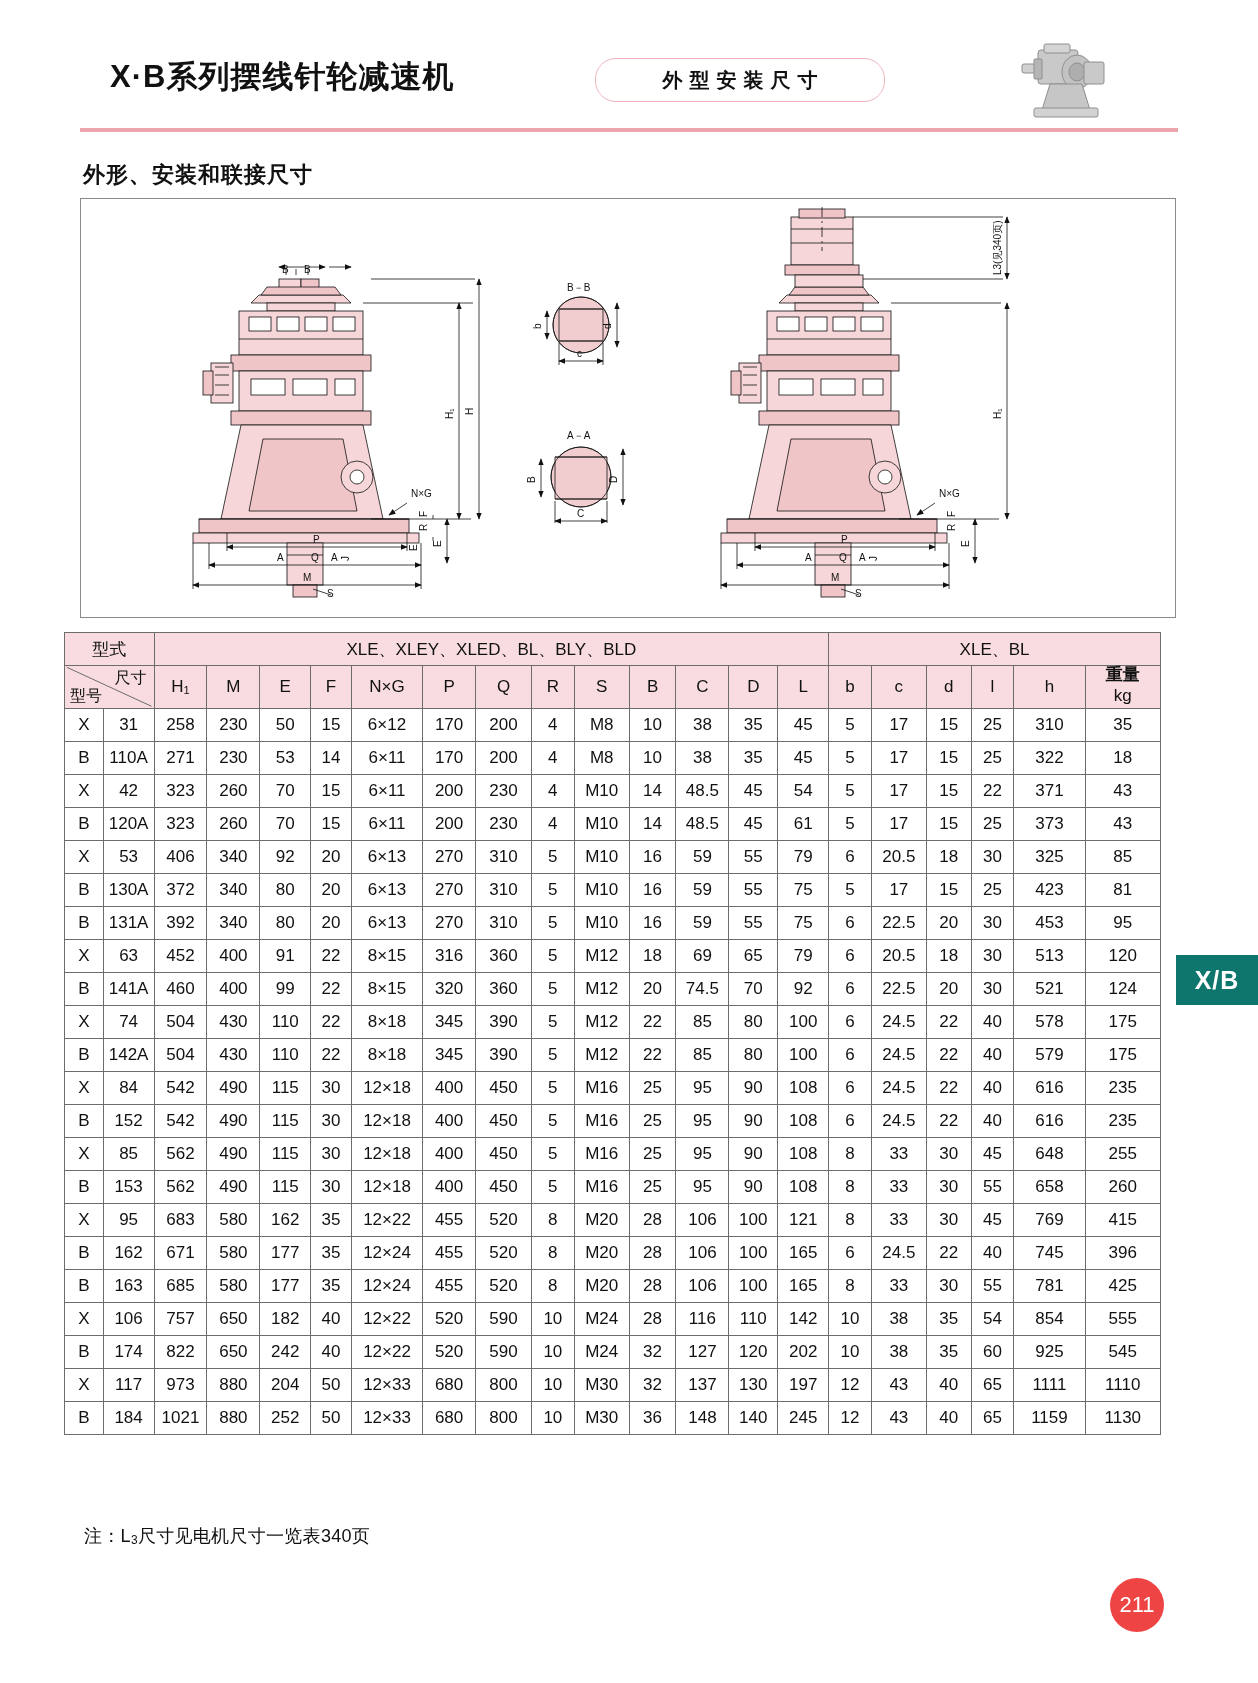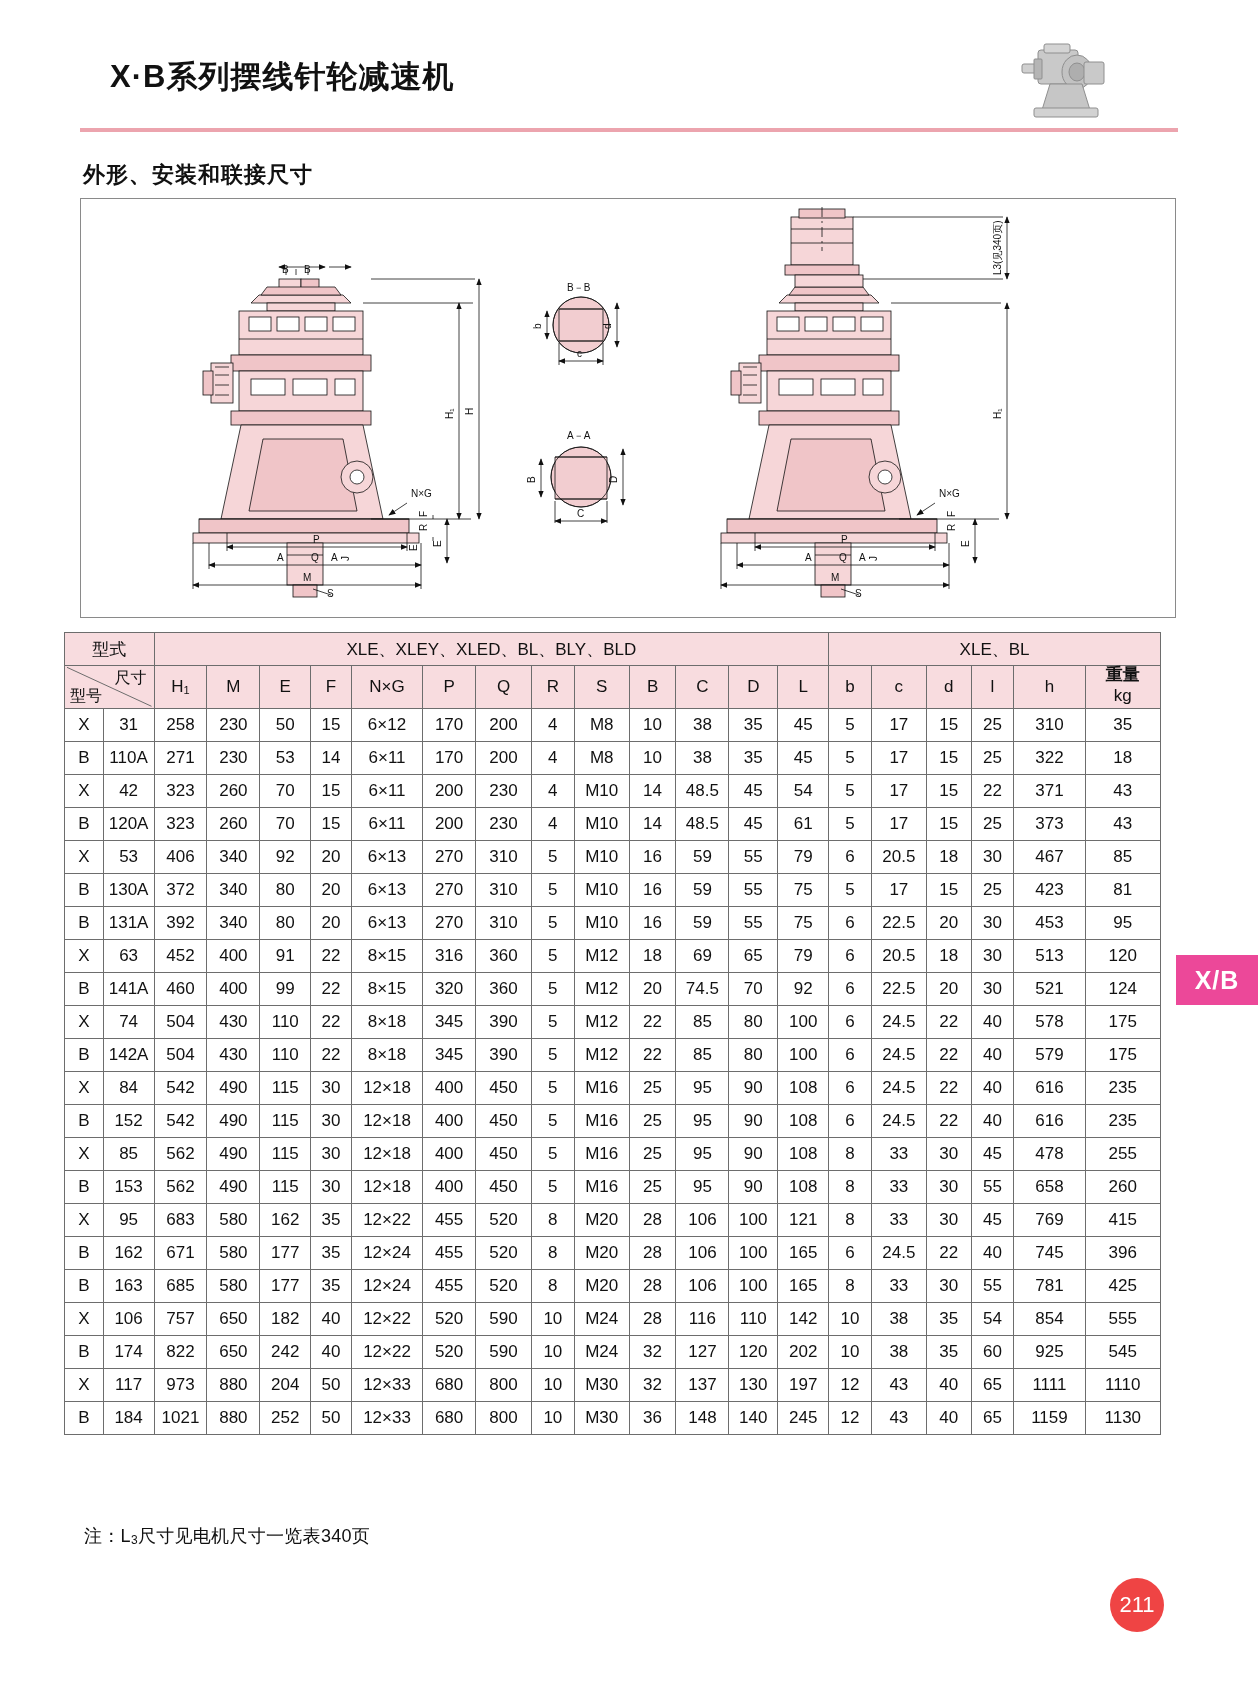--- a/index.html
+++ b/index.html
@@ -95,35 +95,38 @@
   .note sub{font-size:12px;}
   .pagenum{
     position:absolute;left:1110px;top:1578px;
     width:54px;height:54px;border-radius:50%;
     background:#ef4444;color:#fff;
     display:flex;align-items:center;justify-content:center;
     font-size:22px;font-weight:400;
   }
   .sidetab{
     position:absolute;left:1176px;top:955px;
-    width:82px;height:50px;background:#ec4899;
+    width:82px;height:50px;background:#0f766e;
     display:flex;align-items:center;justify-content:center;
     color:#ffffff;font-size:25px;font-weight:700;letter-spacing:1px;
   }
   
   .dimlabel{font-family:"Liberation Sans",sans-serif;font-size:10px;fill:#111;}
 </style>
 </head>
 <body>
 
 <div class="page">
 
   <div class="header">
     <div class="hdr-title">X·B系列摆线针轮减速机</div>
 
+    <div class="hdr-badge">
+      <span>外型安装尺寸</span>
+    </div>
 
     <div class="hdr-icon">
       <svg width="90" height="80" viewBox="0 0 90 80">
         <g stroke="#8f8f8f" stroke-width="1" fill="#bdbdbd">
           <rect x="18" y="8" width="40" height="34" rx="3" fill="#c9c9c9"></rect>
           <rect x="24" y="2" width="26" height="9" rx="2" fill="#d4d4d4"></rect>
           <ellipse cx="57" cy="30" rx="15" ry="17" fill="#c2c2c2"></ellipse>
           <ellipse cx="57" cy="30" rx="8" ry="9" fill="#aeaeae"></ellipse>
           <rect x="2" y="22" width="18" height="9" rx="2" fill="#d0d0d0"></rect>
           <rect x="14" y="17" width="8" height="20" rx="1" fill="#b5b5b5"></rect>
@@ -495,21 +498,21 @@
             <td class="mt">5</td>
             <td class="mt">M10</td>
             <td class="mt">16</td>
             <td class="mt">59</td>
             <td class="mt">55</td>
             <td class="mt">79</td>
             <td class="mt">6</td>
             <td class="mt">20.5</td>
             <td class="mt">18</td>
             <td class="mt">30</td>
-            <td class="mt">467</td>
+            <td class="mt">325</td>
             <td class="mt">85</td>
           </tr>
           <tr>
             <td class="code">B</td>
             <td class="code">130A</td>
             <td class="mt">372</td>
             <td class="mt">340</td>
             <td class="mt">80</td>
             <td class="mt">20</td>
             <td class="mt">6×13</td>
@@ -702,21 +705,21 @@
             <td class="mt">5</td>
             <td class="mt">M16</td>
             <td class="mt">25</td>
             <td class="mt">95</td>
             <td class="mt">90</td>
             <td class="mt">108</td>
             <td class="mt">8</td>
             <td class="mt">33</td>
             <td class="mt">30</td>
             <td class="mt">45</td>
-            <td class="mt">478</td>
+            <td class="mt">648</td>
             <td class="mt">255</td>
           </tr>
           <tr>
             <td class="code">B</td>
             <td class="code">153</td>
             <td class="mt">562</td>
             <td class="mt">490</td>
             <td class="mt">115</td>
             <td class="mt">30</td>
             <td class="mt">12×18</td>

